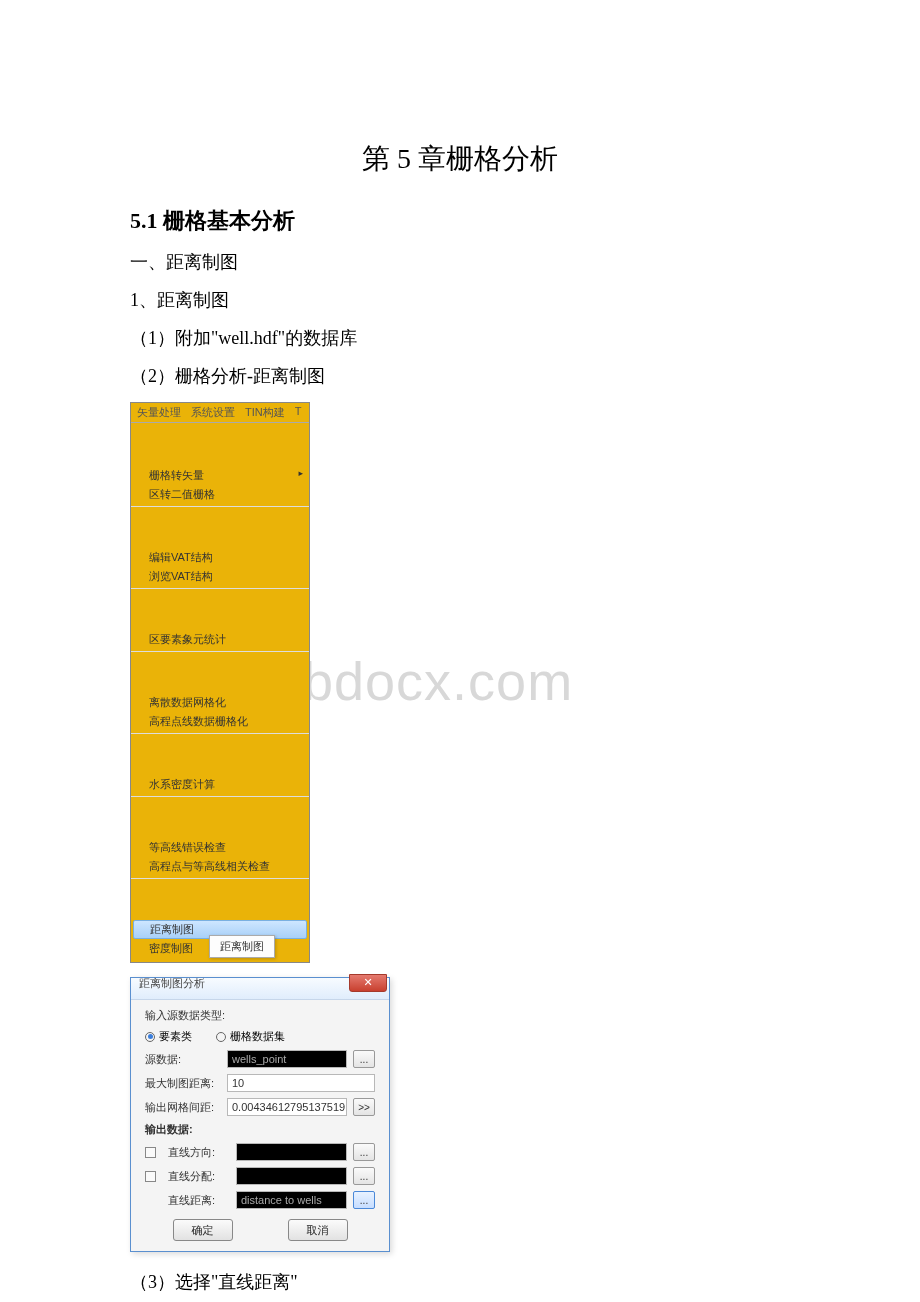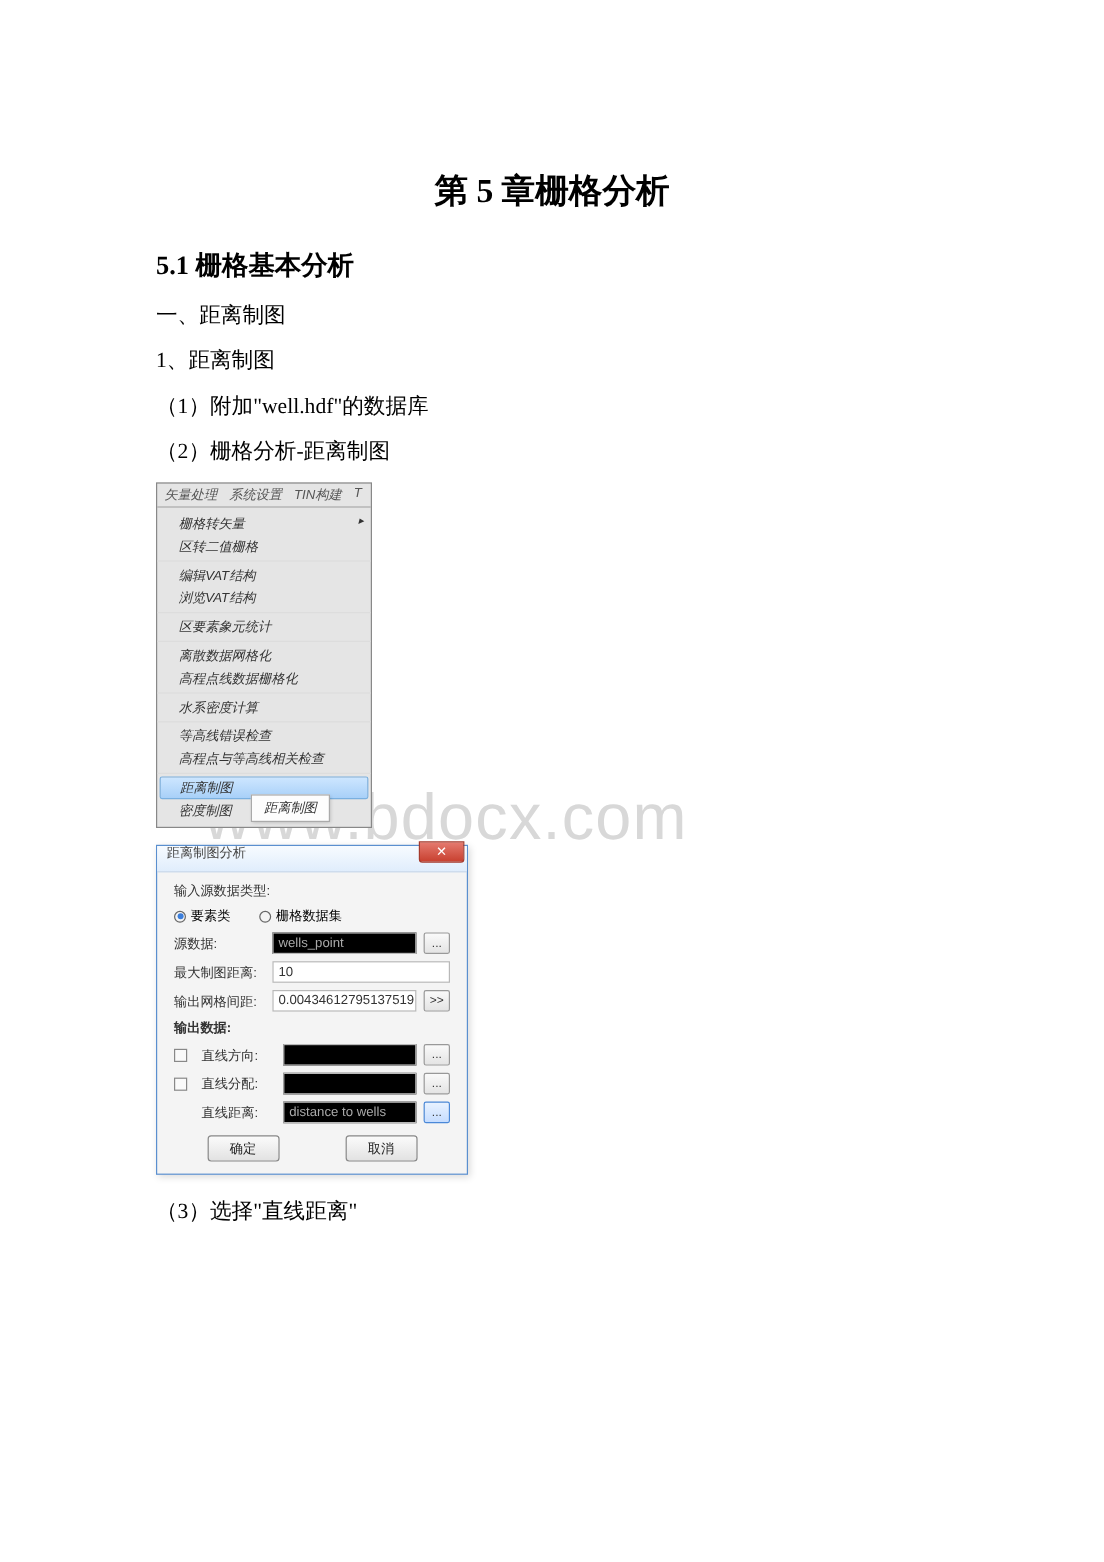--- a/index.html
+++ b/index.html
@@ -11,21 +11,21 @@
     width: 920px;
     position: relative;
   }
   .page {
     padding: 140px 130px 40px 130px;
     position: relative;
   }
   .title-main {
     text-align: center;
     font-size: 28px;
-    font-weight: bold;
+    font-weight: normal;
     margin-bottom: 28px;
     font-family: "SimSun", serif;
   }
   .title-sub {
     text-align: center;
     font-size: 20px;
     font-weight: bold;
     margin-bottom: 22px;
   }
   .section-heading {
@@ -46,42 +46,42 @@
     font-family: Arial, sans-serif;
     letter-spacing: 1px;
     z-index: 0;
     pointer-events: none;
   }
 
   
   .menu-shot {
     width: 180px;
     border: 1px solid #888;
-    background: #e5e5e5;
+    background: #eab308;
     font-family: "Microsoft YaHei", Arial, sans-serif;
     font-size: 11px;
     position: relative;
     margin-top: 6px;
     margin-bottom: 14px;
-    font-style: italic;
   }
   .menubar {
     display: flex;
     gap: 10px;
     padding: 2px 6px;
     border-bottom: 1px solid #aaa;
     color: #555;
     font-size: 11px;
   }
   .menuitems {
     padding: 2px 0;
   }
   .mgroup {
     border-bottom: 1px solid #ddd;
     padding: 2px 0;
+    margin-top: 39px;
   }
   .mgroup:last-child { border-bottom: none; }
   .mitem {
     padding: 2px 18px 2px 18px;
     color: #333;
     white-space: nowrap;
     position: relative;
   }
   .mitem.arrow::after {
     content: "▸";

